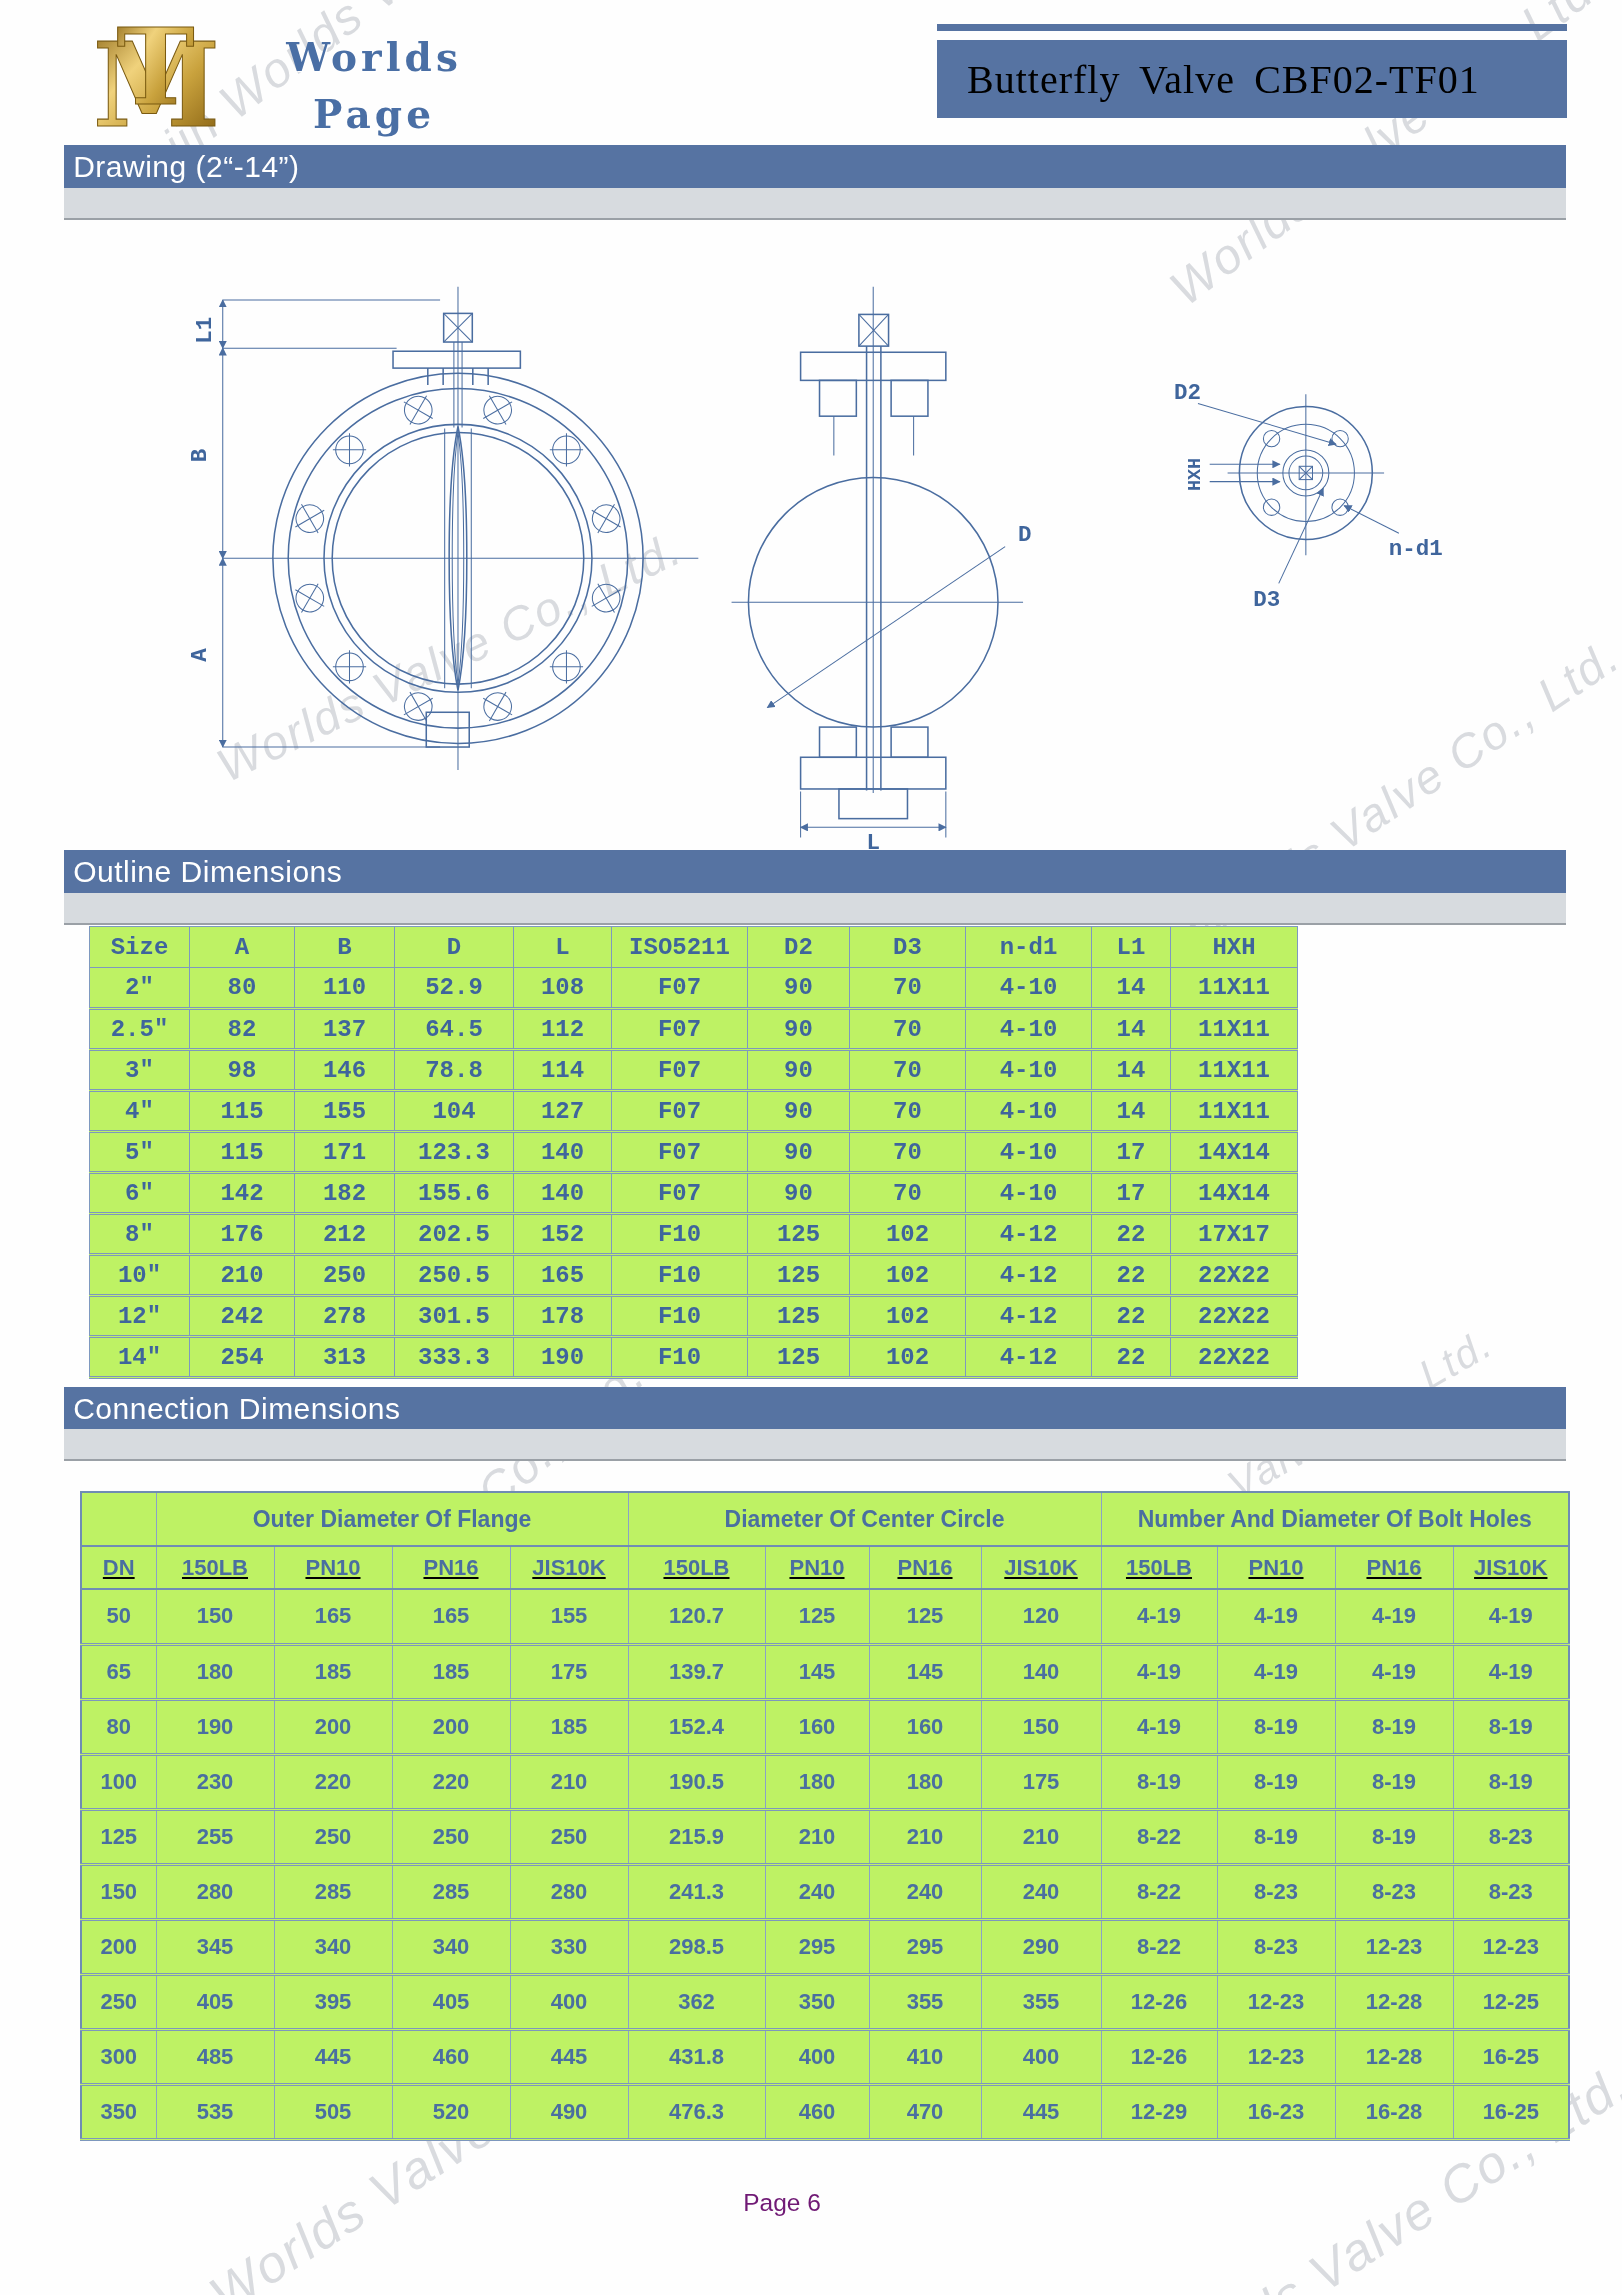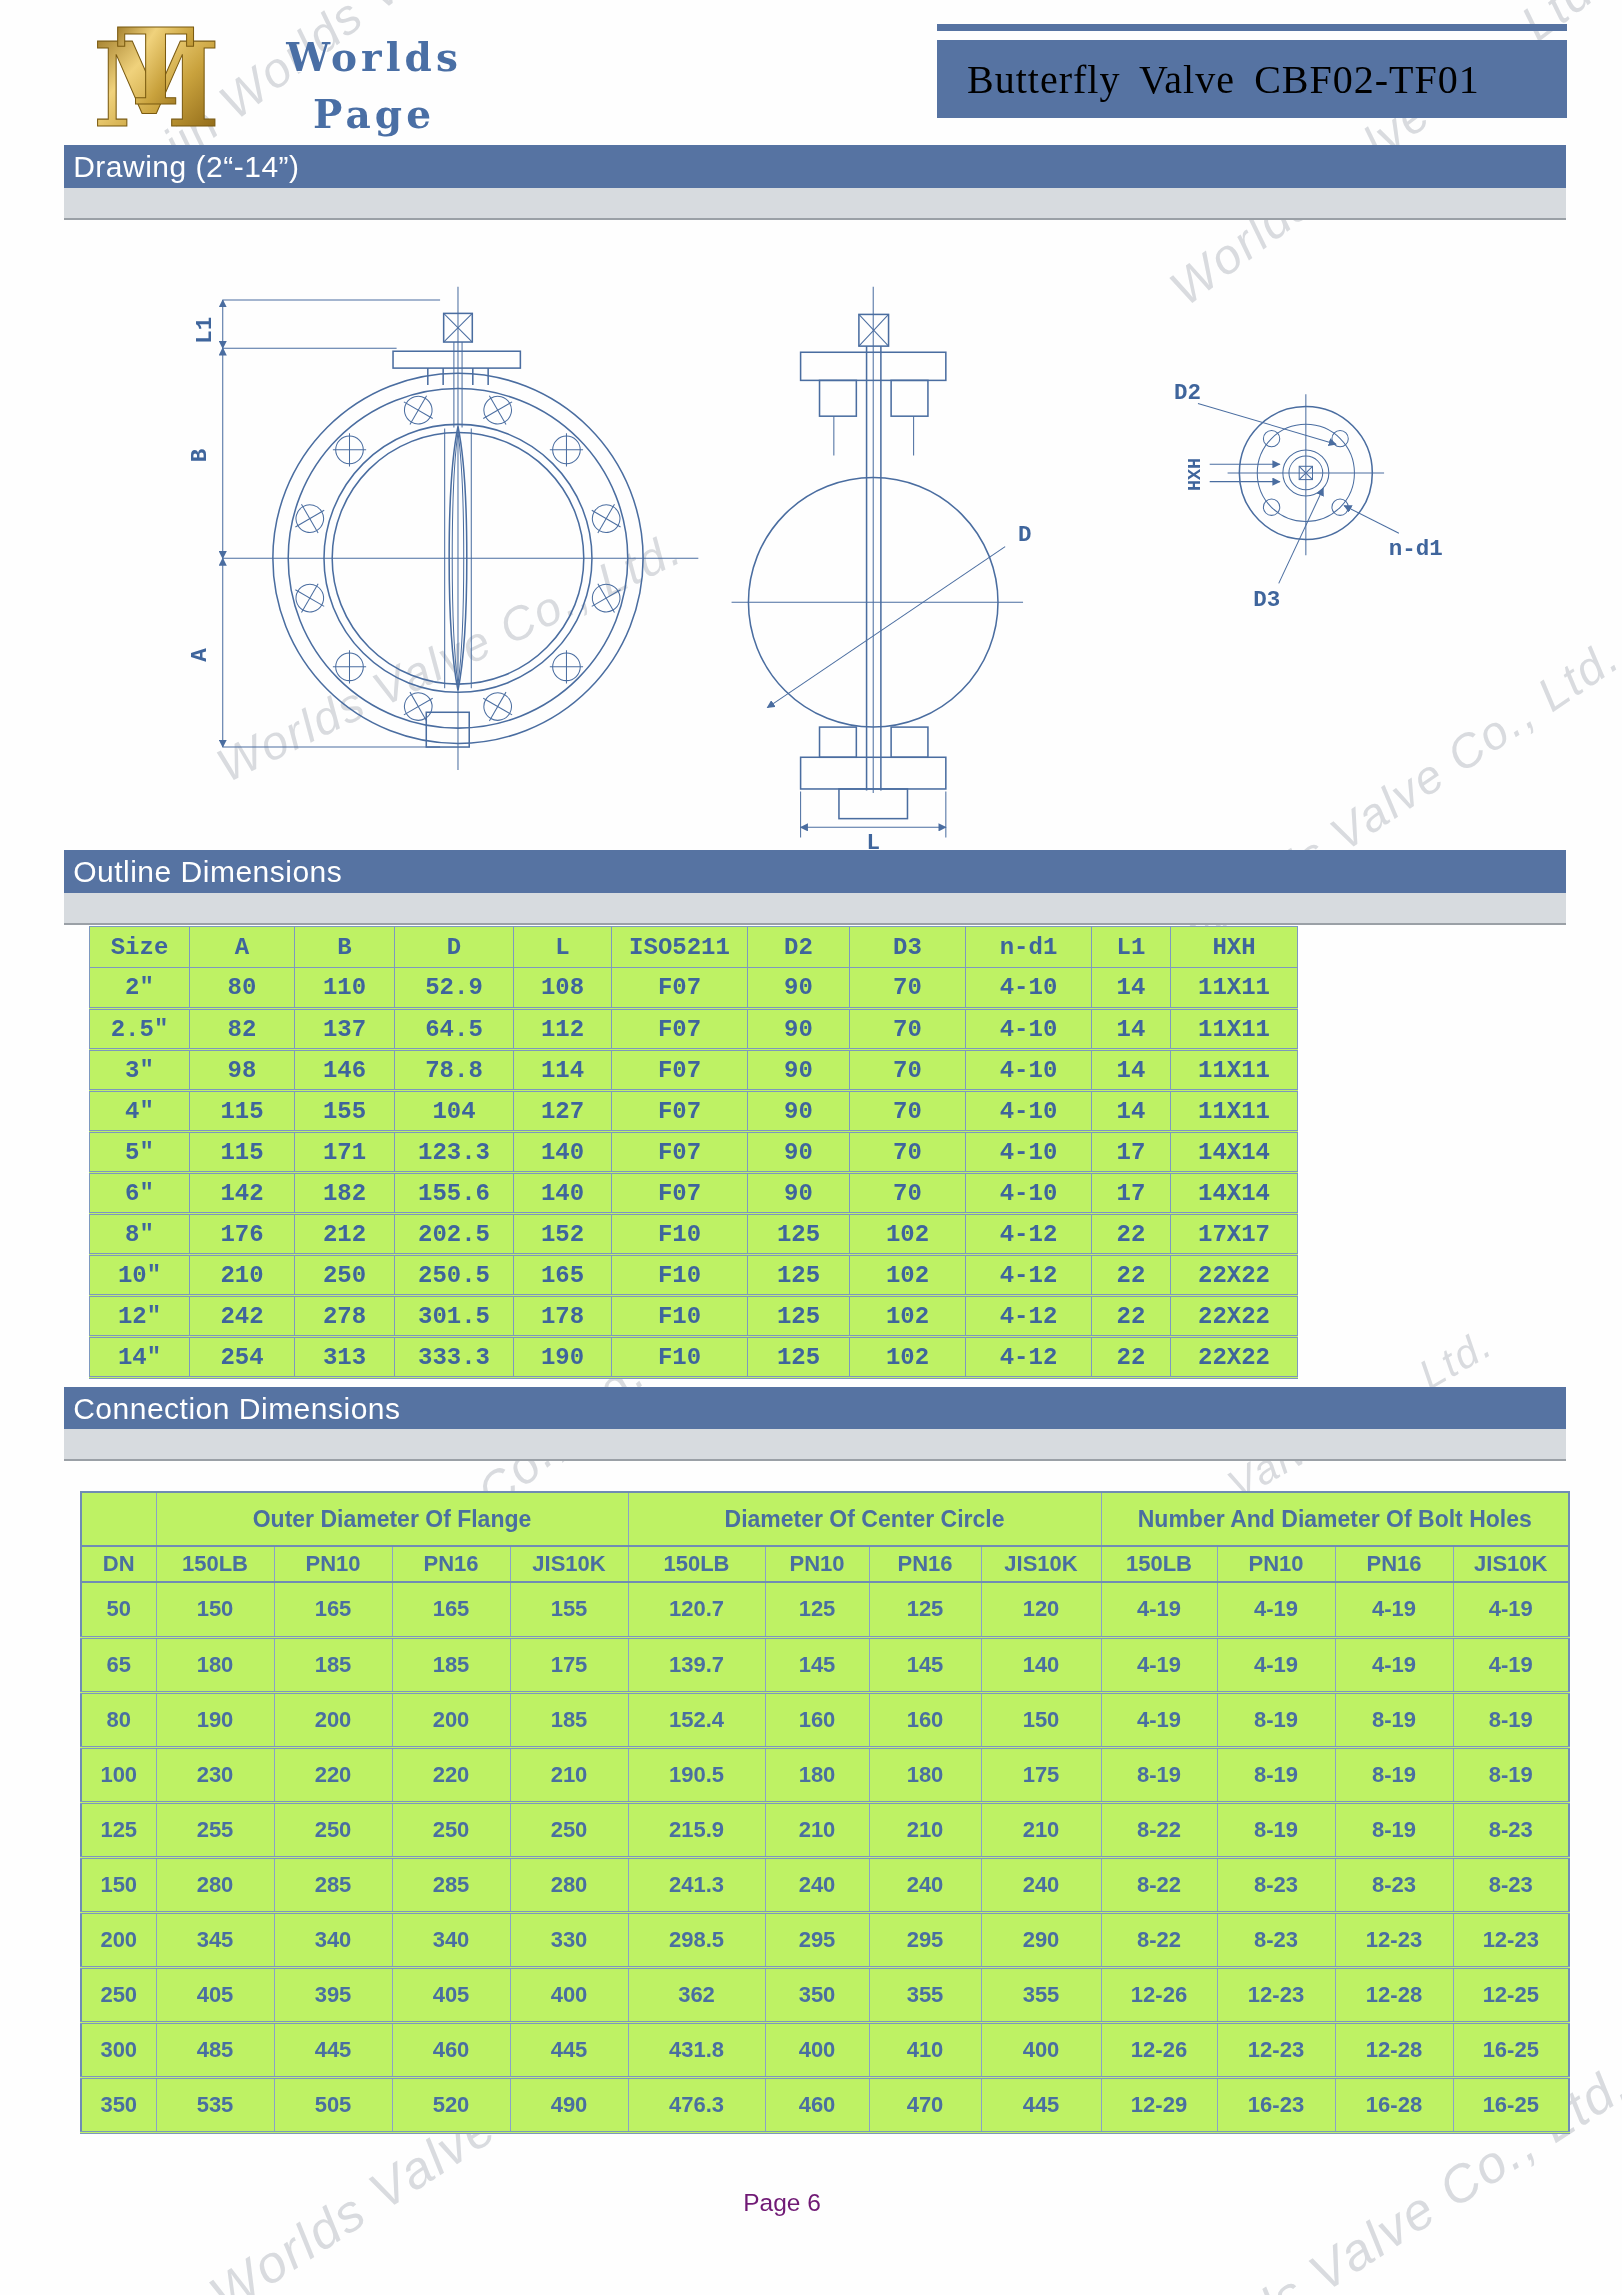--- a/index.html
+++ b/index.html
@@ -40,21 +40,21 @@
   #outline-table th,#outline-table td{border:1.5px solid #7e99bf;
      font-family:"Liberation Mono",monospace;font-weight:bold;font-size:24px;color:#3f659c;}
   #outline-table thead tr{height:41px;}
   #outline-table tbody tr{height:41px;border-bottom:3.1px double #7d97bd;}
   #connection-table{position:absolute;left:80px;top:1491px;width:1487px;
                     border:2px solid #6f8cb4;}
   #connection-table th,#connection-table td{border:1px solid #8aa2c6;
      font-size:22px;color:#4a6fa0;font-weight:bold;}
   #connection-table .grp-row{height:54px;margin-top:34px;}
   #connection-table .grp-row th{font-size:23px;border-bottom:2px solid #6f8cb4;}
-  #connection-table .sub-row{height:36px;border-bottom:2.6px solid #6f8cb4;}
+  #connection-table .sub-row{height:43px;border-bottom:2.6px solid #6f8cb4;text-decoration:underline;}
   #connection-table tbody tr{height:55px;border-bottom:3.1px double #7d97bd;padding-left:34px;}
   
   .footer{position:absolute;top:2189px;left:0;width:1564px;text-align:center;
           font-size:24.5px;color:#701a75;}
   .wm{position:absolute;color:#8f97a1;opacity:.33;font-style:italic;letter-spacing:2px;
       white-space:nowrap;transform-origin:0 50%;pointer-events:none;
       font-family:"Liberation Sans",sans-serif;}
 </style>
 </head>
 <body>

